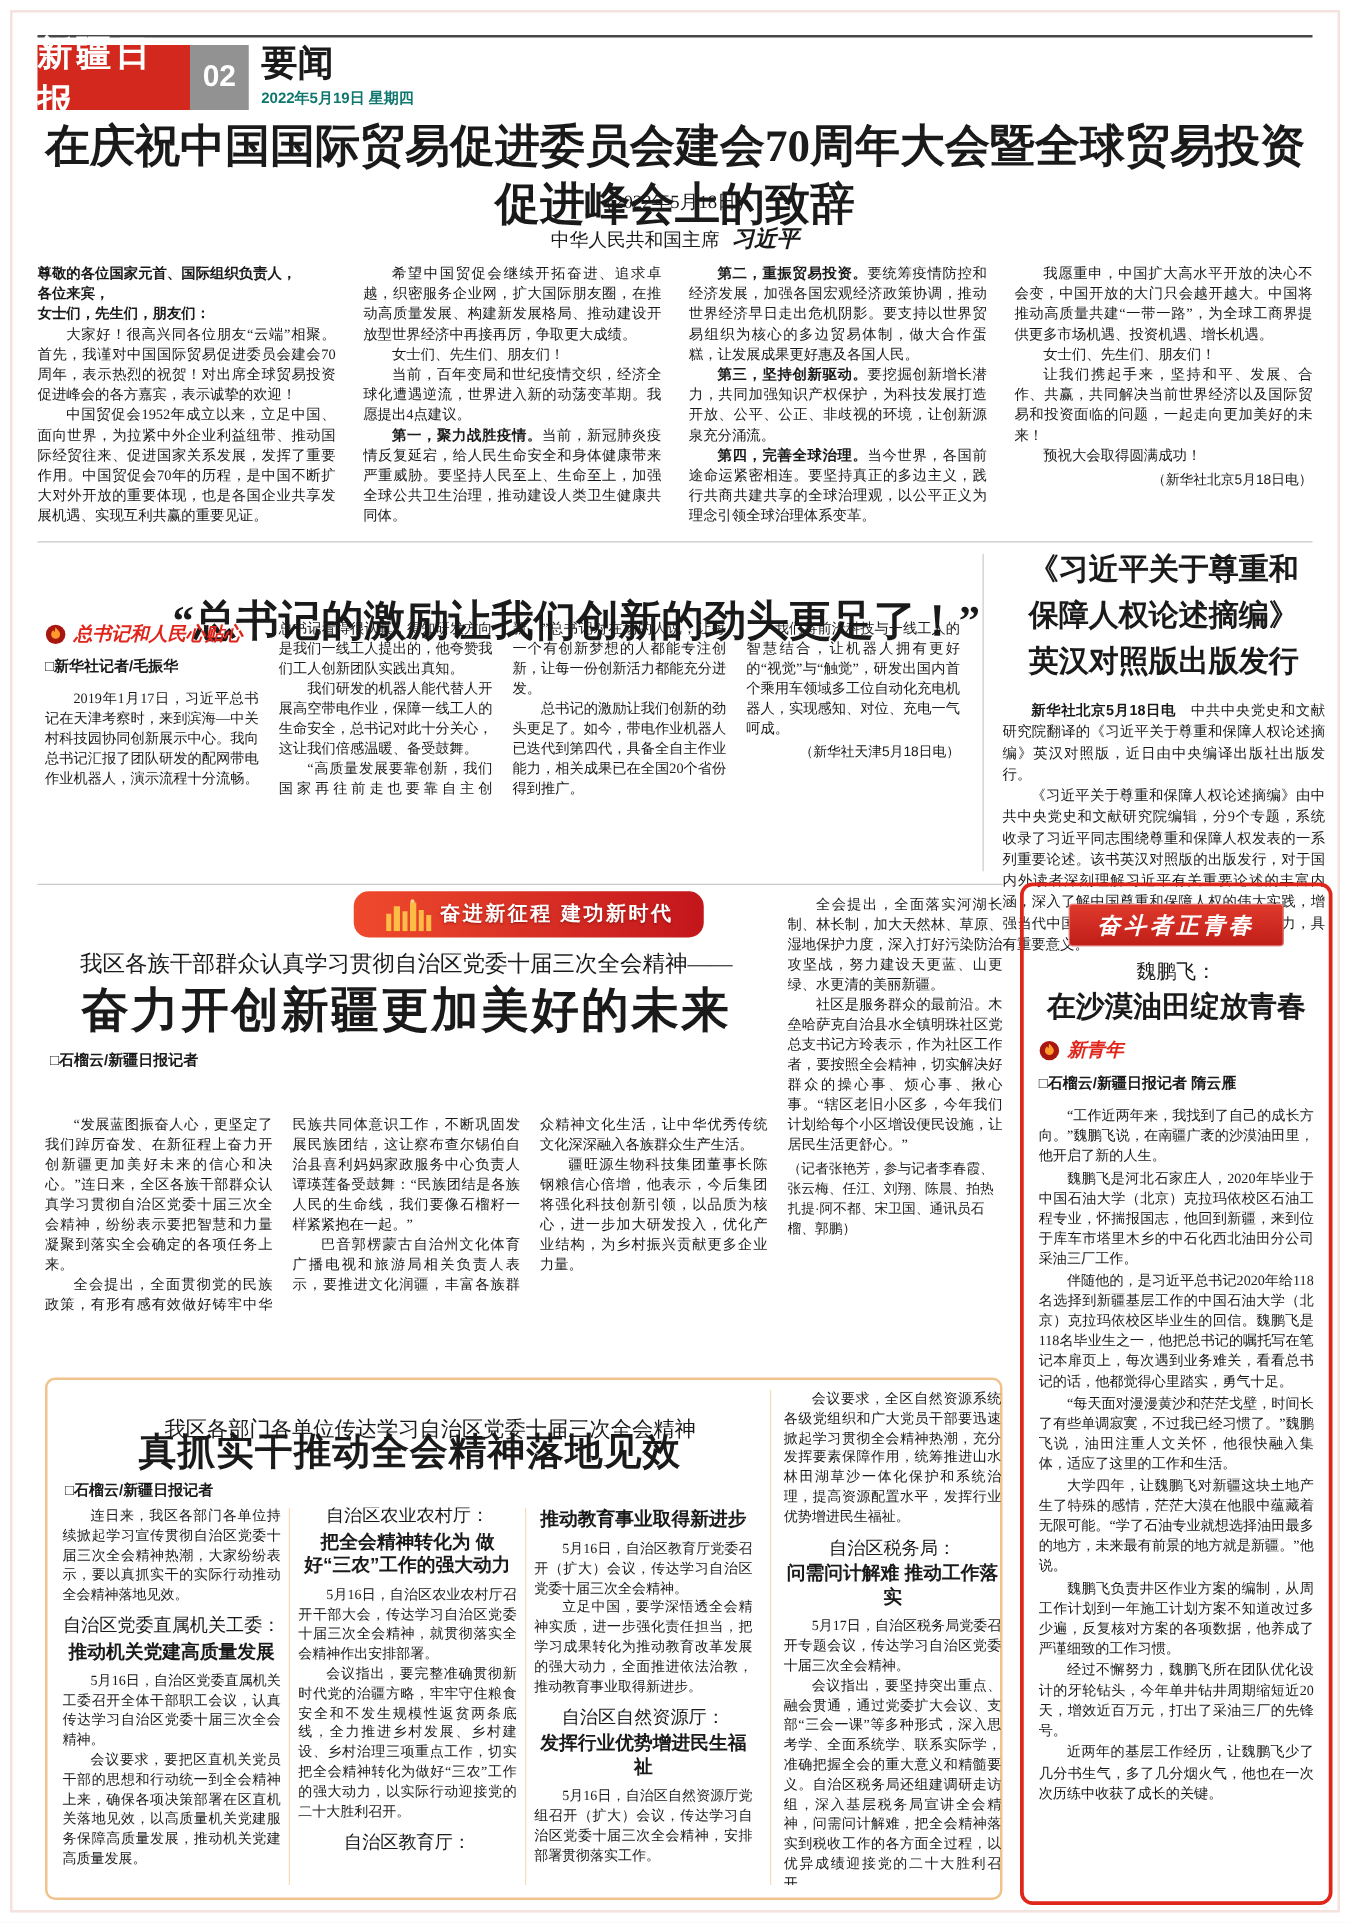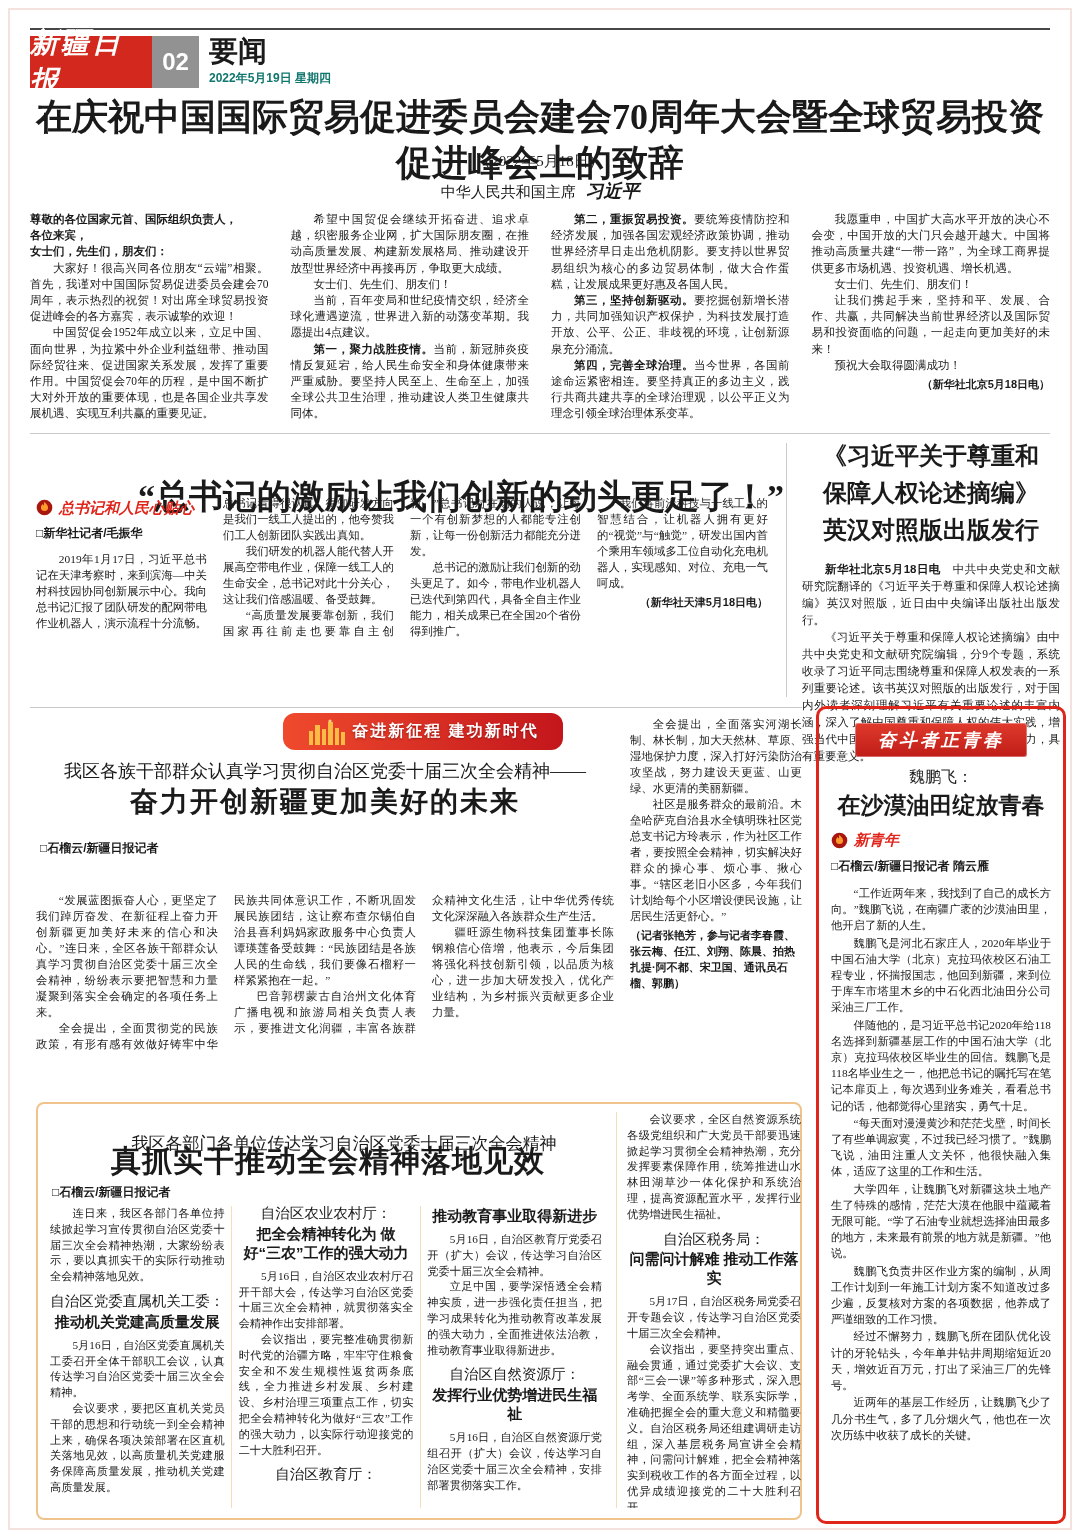--- a/index.html
+++ b/index.html
@@ -4,40 +4,40 @@
 <style>
   html,body{margin:0;padding:0;background:#faf6f4;}
   .page{position:relative;width:1080px;height:1538px;background:#fff;overflow:hidden;
         font-family:"Liberation Serif",serif;color:#1a1a1a;margin:0 auto;}
   .frame{position:absolute;inset:8px;border:2px solid #f3e2de;pointer-events:none;}
   .toprule{position:absolute;left:30px;top:28px;width:1020px;height:2px;background:#474747;}
 
   
   .masthead{position:absolute;left:30px;top:36px;height:52px;display:flex;}
   .logo{width:122px;background:var(--masthead-red,#d2281e);color:#fff;font-size:28px;font-weight:bold;
-        font-style:italic;display:flex;align-items:center;justify-content:center;letter-spacing:3px;}
+        display:flex;align-items:center;justify-content:center;letter-spacing:3px;}
   .pagenum{width:47px;background:var(--gray-badge,#929292);color:#fff;font-family:"Liberation Sans",sans-serif;
         font-size:24px;font-weight:bold;display:flex;align-items:center;justify-content:center;}
   .mh-right{margin-left:10px;}
   .section-name{font-family:"Liberation Sans",sans-serif;font-weight:bold;font-size:29px;line-height:31px;}
   .mh-date{font-family:"Liberation Sans",sans-serif;font-weight:bold;font-size:12px;color:#0f766e;margin-top:3px;}
 
   
   .a1-title{position:absolute;left:30px;top:94px;width:1020px;text-align:center;font-size:36px;
         font-weight:bold;margin:0;line-height:46px;}
   .a1-date{position:absolute;left:30px;top:152px;width:1020px;text-align:center;font-size:15px;}
   .a1-author{position:absolute;left:30px;top:179px;width:1020px;text-align:center;font-size:15px;}
   .sig{font-size:18px;font-weight:bold;font-style:italic;margin-left:6px;}
   .a1-cols{position:absolute;left:30px;top:211px;width:1020px;height:212px;column-count:4;column-gap:22px;
         font-size:11.5px;line-height:16.2px;overflow:hidden;}
 
   .para{margin:0;text-indent:2em;text-align:justify;}
   .salute{margin:0;text-indent:0;font-weight:bold;font-family:"Liberation Sans",sans-serif;font-size:11.5px;}
   .lead{font-family:"Liberation Sans",sans-serif;}
-  .credit{font-family:"Liberation Sans",sans-serif;font-weight:bold;font-size:11px;text-align:right;
+  .credit{font-family:"Liberation Sans",sans-serif;font-weight:normal;font-size:11px;text-align:right;
         margin:3px 0 0;text-indent:0;}
 
   .hrule{position:absolute;background:#c9c9c9;height:1px;}
 
   
   .sec2-title{position:absolute;left:36px;top:458px;width:732px;text-align:right;font-size:34px;
         font-weight:bold;margin:16px;}
   .a2-cols{position:absolute;left:36px;top:495px;width:732px;height:200px;column-count:4;column-gap:16px;
         font-size:11.4px;line-height:16px;overflow:hidden;}
   .tagline{break-inside:avoid;display:flex;align-items:center;gap:6px;margin:4px 0 9px;}
@@ -49,21 +49,21 @@
   .a3-title{font-size:24px;font-weight:bold;text-align:center;line-height:37px;margin:0 0 12px;}
   .a3-body{font-size:11.5px;line-height:17px;}
 
   
   .banner{position:absolute;left:283px;top:713px;width:280px;height:37px;
         background:linear-gradient(90deg,#ef4a2d,#c3161c);display:flex;align-items:center;
         justify-content:center;gap:5px;border-radius:12px;}
   .banner-text{color:#fff;font-family:"Liberation Sans",sans-serif;font-weight:bold;font-size:16px;
         letter-spacing:2px;text-shadow:0 1px 2px rgba(110,0,0,.6);white-space:nowrap;}
   .a4-kicker{position:absolute;left:36px;top:759px;width:578px;text-align:center;font-size:18px;margin:0;}
-  .a4-title{position:absolute;left:36px;top:783px;width:578px;text-align:center;font-size:28px;
+  .a4-title{position:absolute;left:36px;top:783px;width:578px;text-align:center;font-size:38px;
         font-weight:bold;margin:0;letter-spacing:2px;}
   .a4-byline{position:absolute;left:40px;top:840px;}
   .a4-cols{position:absolute;left:36px;top:892px;width:578px;height:226px;column-count:3;column-gap:16px;
         font-size:11.4px;line-height:16px;overflow:hidden;}
   .a4-col4{position:absolute;left:630px;top:716px;width:172px;height:376px;font-size:11.4px;
         line-height:16px;overflow:hidden;}
 
   
   .sidebox{position:absolute;left:816px;top:706px;width:250px;height:818px;
         border:3px solid var(--accent-red,#e0251b);border-radius:10px;padding:10px 12px;box-sizing:border-box;}

